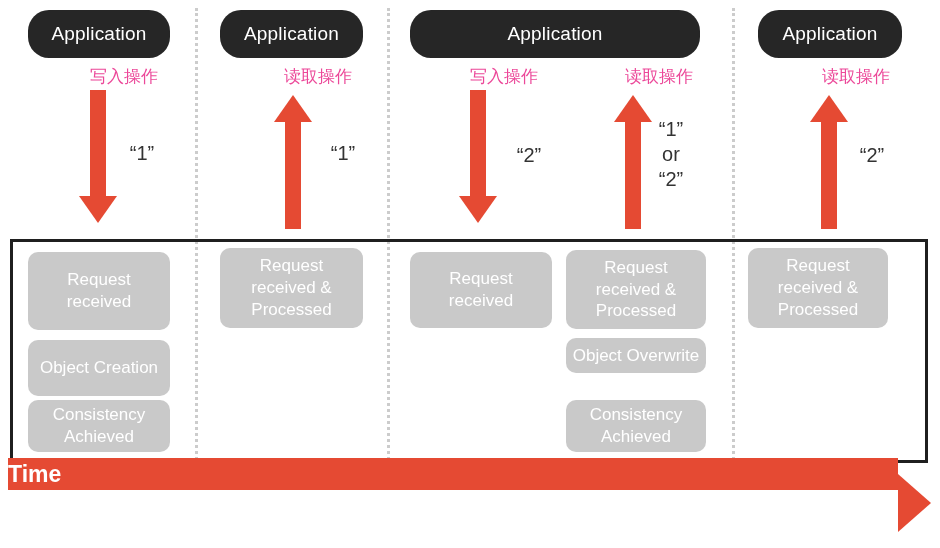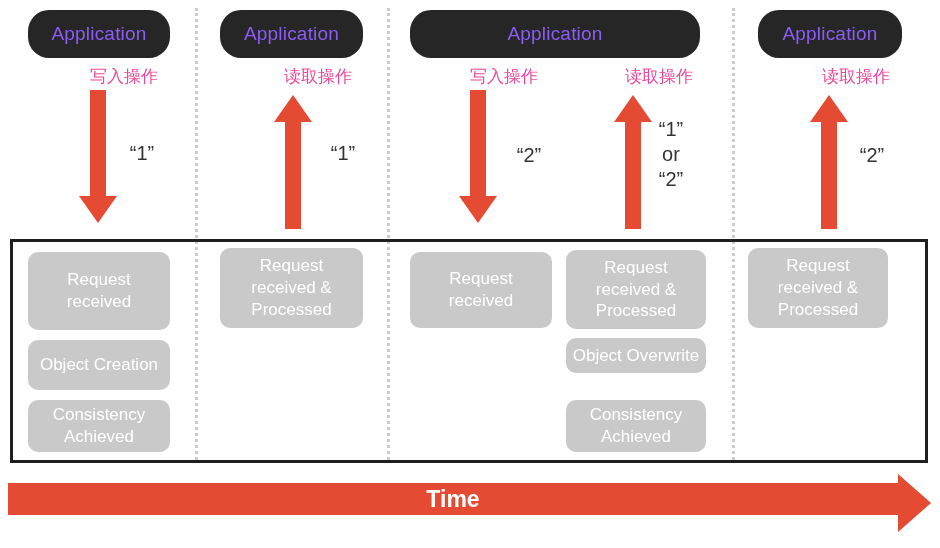--- a/index.html
+++ b/index.html
@@ -22,21 +22,21 @@
   #dot1 { left: 195px; }
   #dot2 { left: 387px; }
   #dot3 { left: 732px; }
 
   
   .app {
     position: absolute;
     top: 10px;
     height: 48px;
     background: #262626;
-    color: #8b5cf6;
+    color: #ffffff;
     border-radius: 21px;
     display: flex;
     align-items: center;
     justify-content: center;
     font-size: 19px;
     letter-spacing: 0.2px;
   }
   #app1 { left: 28px;  width: 142px; }
   #app2 { left: 220px; width: 143px; }
   #app3 { left: 410px; width: 290px; }
@@ -126,40 +126,39 @@
     display: flex;
     align-items: center;
     justify-content: center;
     text-align: center;
     font-size: 17px;
     line-height: 1.28;
     padding: 2px 6px;
     box-sizing: border-box;
   }
   #ev0-0 { left: 28px;  top: 252px; width: 142px; height: 78px; }
-  #ev0-1 { left: 28px;  top: 340px; width: 142px; height: 50px; }
+  #ev0-1 { left: 28px;  top: 340px; width: 142px; height: 56px; }
   #ev0-2 { left: 28px;  top: 400px; width: 142px; height: 52px; }
   #ev1-0 { left: 220px; top: 248px; width: 143px; height: 80px; }
   #ev2-0 { left: 410px; top: 252px; width: 142px; height: 76px; }
   #ev3-0 { left: 566px; top: 250px; width: 140px; height: 79px; }
   #ev3-1 { left: 566px; top: 338px; width: 140px; height: 35px; }
   #ev3-2 { left: 566px; top: 400px; width: 140px; height: 52px; }
   #ev4-0 { left: 748px; top: 248px; width: 140px; height: 80px; }
 
   
   .time-body {
     position: absolute;
     left: 8px;
-    top: 483px;
+    top: 458px;
     width: 890px;
     height: 32px;
     background: #e54a33;
     display: flex;
     align-items: center;
-    justify-content: center;
     color: #ffffff;
     font-size: 23px;
     font-weight: bold;
   }
   .time-head {
     position: absolute;
     left: 898px;
     top: 474px;
     width: 0; height: 0;
     border-top: 29px solid transparent;

